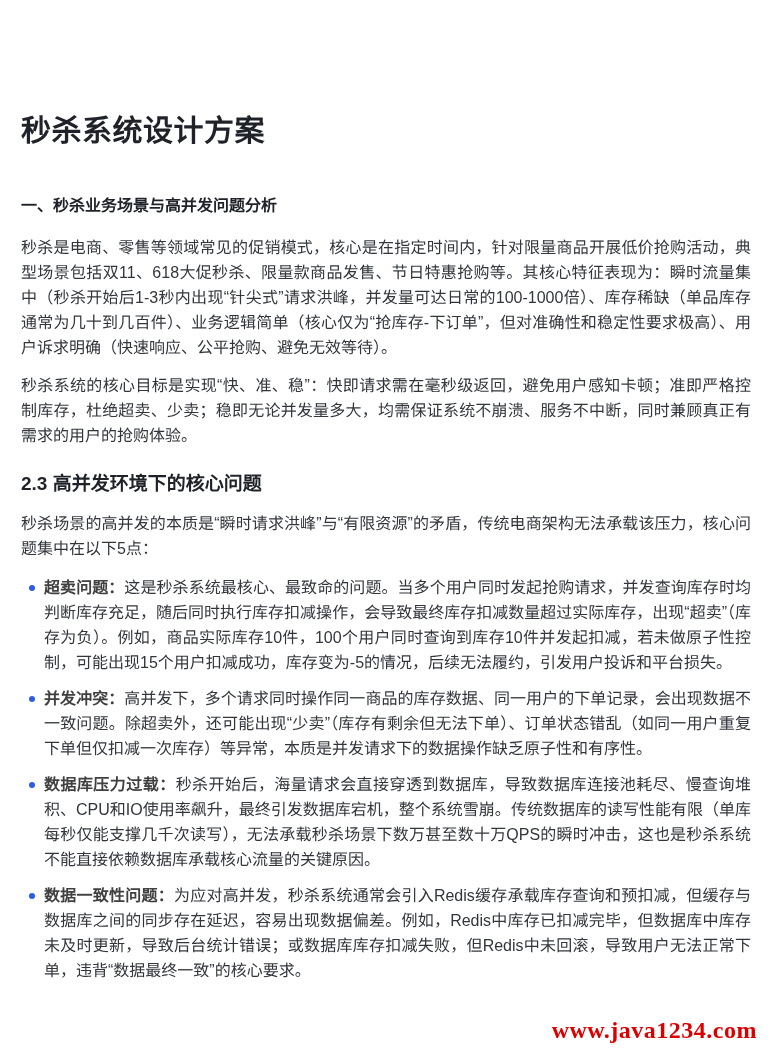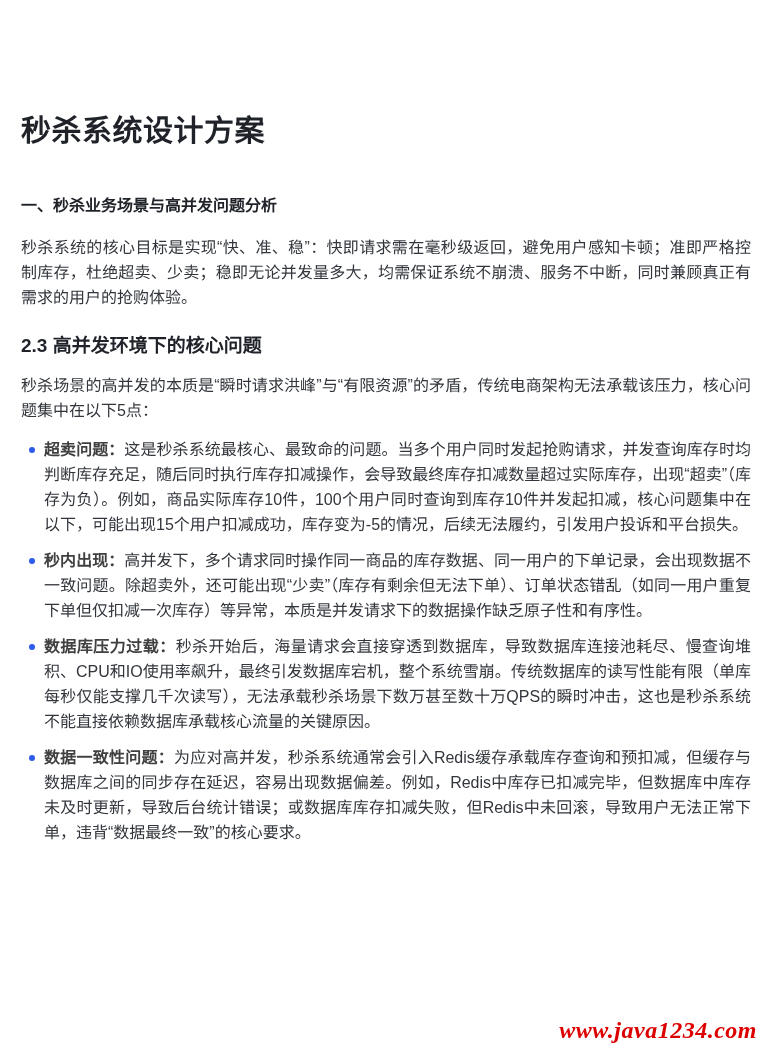--- a/index.html
+++ b/index.html
@@ -78,52 +78,52 @@
   }
   .li-lead {
     font-weight: 700;
     color: #404040;
   }
   .watermark {
     position: absolute;
     right: 14px;
     bottom: 15px;
     font-family: "Liberation Serif", "DejaVu Serif", serif;
-    font-style: italic;
     font-weight: 700;
     font-size: 24px;
     color: #dd0000;
     letter-spacing: 0.5px;
   }
 </style>
 </head>
 <body>
 
 <div class="page">
 
   <h1 class="doc-title">秒杀系统设计方案</h1>
 
   <h2 class="h2">一、秒杀业务场景与高并发问题分析</h2>
 
 
+  <p class="para">秒杀是电商、零售等领域常见的促销模式，核心是在指定时间内，针对限量商品开展低价抢购活动，典型场景包括双11、618大促秒杀、限量款商品发售、节日特惠抢购等。其核心特征表现为：瞬时流量集中（秒杀开始后1-3秒内出现“针尖式”请求洪峰，并发量可达日常的100-1000倍）、库存稀缺（单品库存通常为几十到几百件）、业务逻辑简单（核心仅为“抢库存-下订单”，但对准确性和稳定性要求极高）、用户诉求明确（快速响应、公平抢购、避免无效等待）。</p>
 
   <p class="para">秒杀系统的核心目标是实现“快、准、稳”：快即请求需在毫秒级返回，避免用户感知卡顿；准即严格控制库存，杜绝超卖、少卖；稳即无论并发量多大，均需保证系统不崩溃、服务不中断，同时兼顾真正有需求的用户的抢购体验。</p>
 
   <h3 class="h3 second">2.3 高并发环境下的核心问题</h3>
 
   <p class="para tight">秒杀场景的高并发的本质是“瞬时请求洪峰”与“有限资源”的矛盾，传统电商架构无法承载该压力，核心问题集中在以下5点：</p>
 
   <ul class="problem-list">
     <li>
       <span class="bullet-dot"></span>
-      <span class="li-body"><span class="li-lead">超卖问题：</span><span>这是秒杀系统最核心、最致命的问题。当多个用户同时发起抢购请求，并发查询库存时均判断库存充足，随后同时执行库存扣减操作，会导致最终库存扣减数量超过实际库存，出现“超卖”（库存为负）。例如，商品实际库存10件，100个用户同时查询到库存10件并发起扣减，核心问题集中在以下，可能出现15个用户扣减成功，库存变为-5的情况，后续无法履约，引发用户投诉和平台损失。</span></span>
+      <span class="li-body"><span class="li-lead">超卖问题：</span><span>这是秒杀系统最核心、最致命的问题。当多个用户同时发起抢购请求，并发查询库存时均判断库存充足，随后同时执行库存扣减操作，会导致最终库存扣减数量超过实际库存，出现“超卖”（库存为负）。例如，商品实际库存10件，100个用户同时查询到库存10件并发起扣减，若未做原子性控制，可能出现15个用户扣减成功，库存变为-5的情况，后续无法履约，引发用户投诉和平台损失。</span></span>
     </li>
     <li>
       <span class="bullet-dot"></span>
-      <span class="li-body"><span class="li-lead">秒内出现：</span><span>高并发下，多个请求同时操作同一商品的库存数据、同一用户的下单记录，会出现数据不一致问题。除超卖外，还可能出现“少卖”（库存有剩余但无法下单）、订单状态错乱（如同一用户重复下单但仅扣减一次库存）等异常，本质是并发请求下的数据操作缺乏原子性和有序性。</span></span>
+      <span class="li-body"><span class="li-lead">并发冲突：</span><span>高并发下，多个请求同时操作同一商品的库存数据、同一用户的下单记录，会出现数据不一致问题。除超卖外，还可能出现“少卖”（库存有剩余但无法下单）、订单状态错乱（如同一用户重复下单但仅扣减一次库存）等异常，本质是并发请求下的数据操作缺乏原子性和有序性。</span></span>
     </li>
     <li>
       <span class="bullet-dot"></span>
       <span class="li-body"><span class="li-lead">数据库压力过载：</span><span>秒杀开始后，海量请求会直接穿透到数据库，导致数据库连接池耗尽、慢查询堆积、CPU和IO使用率飙升，最终引发数据库宕机，整个系统雪崩。传统数据库的读写性能有限（单库每秒仅能支撑几千次读写），无法承载秒杀场景下数万甚至数十万QPS的瞬时冲击，这也是秒杀系统不能直接依赖数据库承载核心流量的关键原因。</span></span>
     </li>
     <li>
       <span class="bullet-dot"></span>
       <span class="li-body"><span class="li-lead">数据一致性问题：</span><span>为应对高并发，秒杀系统通常会引入Redis缓存承载库存查询和预扣减，但缓存与数据库之间的同步存在延迟，容易出现数据偏差。例如，Redis中库存已扣减完毕，但数据库中库存未及时更新，导致后台统计错误；或数据库库存扣减失败，但Redis中未回滚，导致用户无法正常下单，违背“数据最终一致”的核心要求。</span></span>
     </li>
   </ul>

